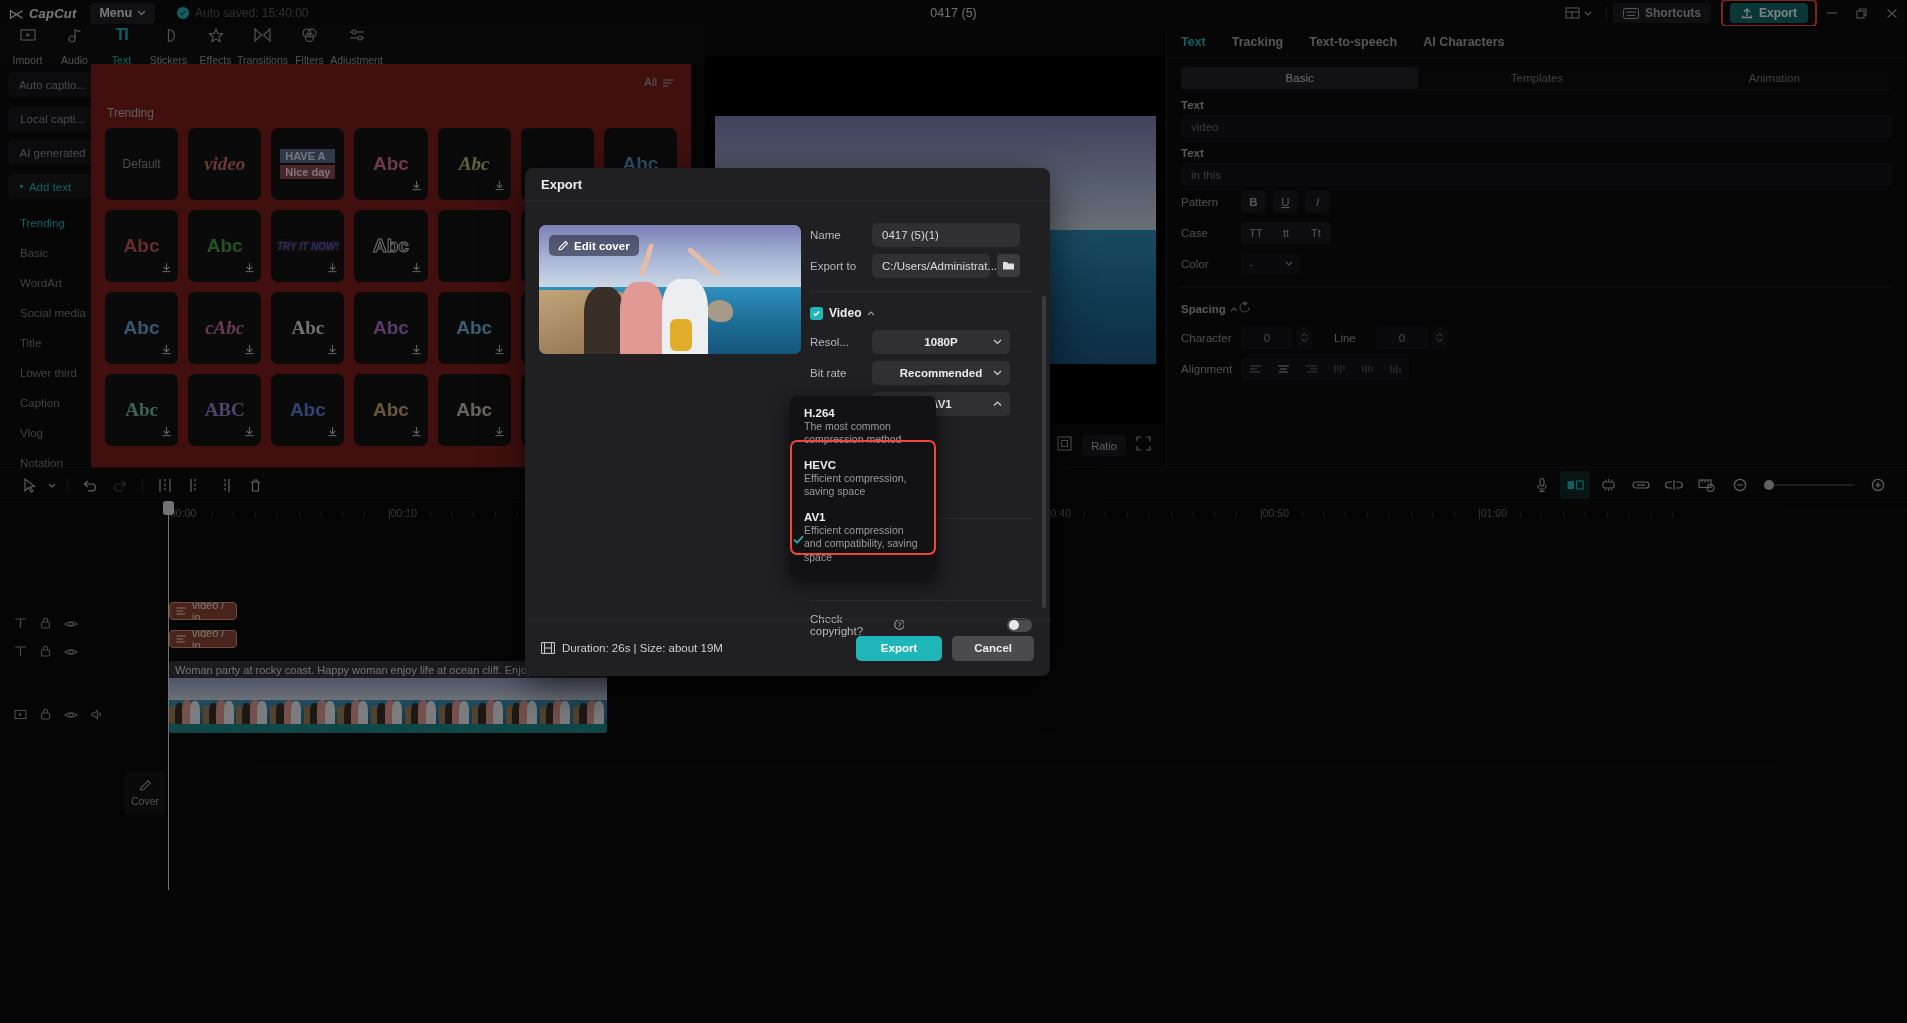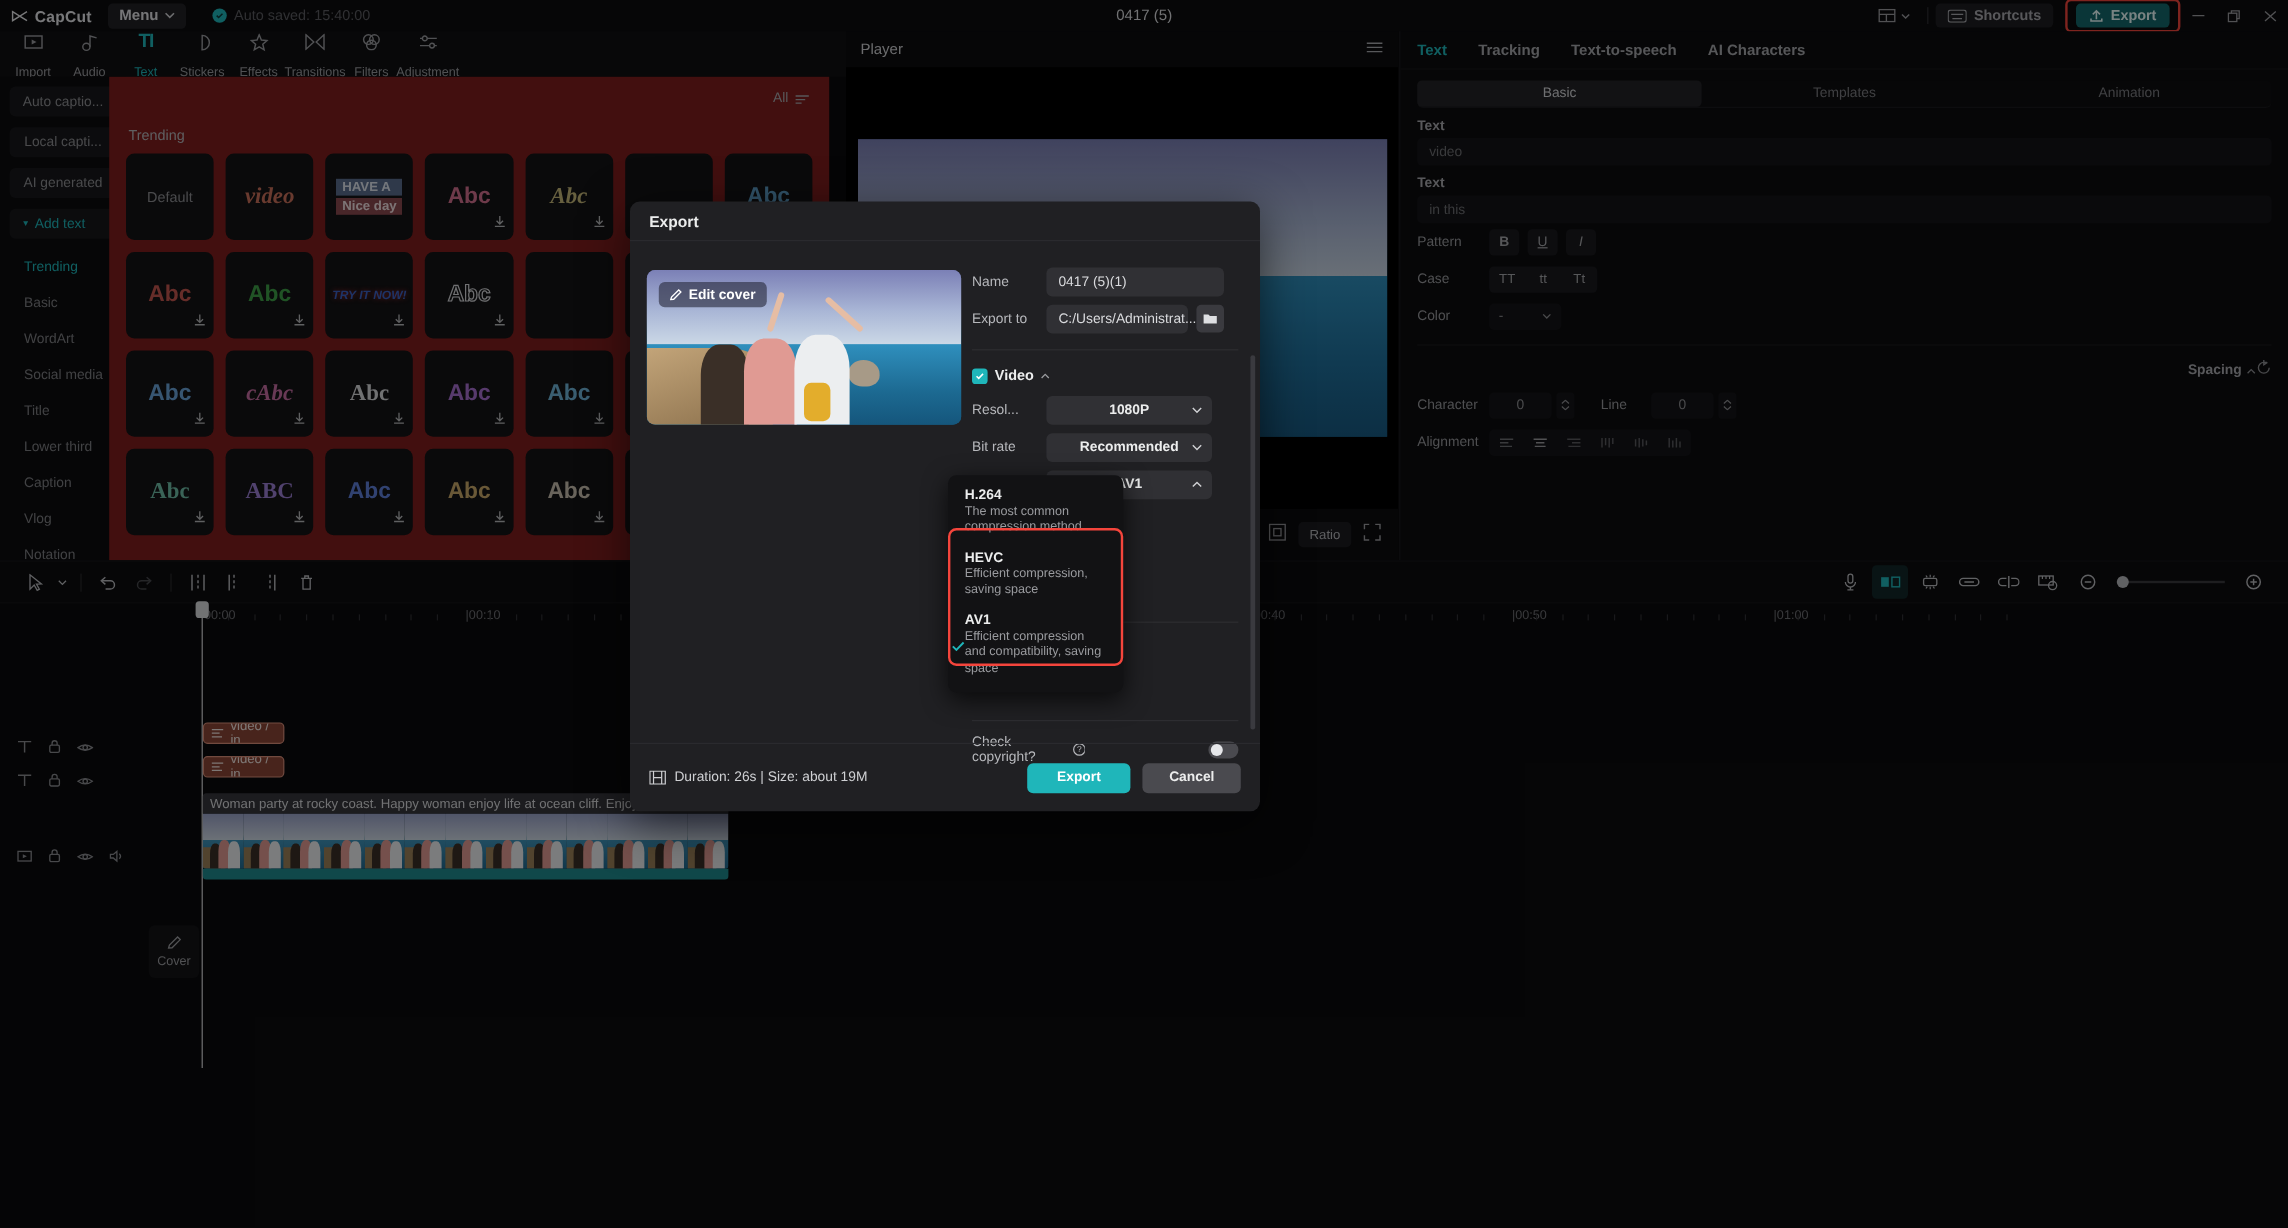--- a/index.html
+++ b/index.html
@@ -11,21 +11,21 @@
     overflow: hidden;
     -webkit-font-smoothing: antialiased;
   }
   .app { position: relative; width: 1907px; height: 1023px; }
 
   
   .titlebar {
     position: absolute; top: 0; left: 0; width: 1907px; height: 26px;
     background: #0d0d0f; display: flex; align-items: center;
   }
-  .logo-wrap { display: flex; align-items: center; gap: 5px; margin-left: 9px; }
+  .logo-wrap { display: flex; align-items: center; gap: 5px; margin-left: 9px; font-style: italic; }
   .logo-mark { width: 15px; height: 13px; position: relative; }
   .logo-text { font-size: 13px; font-weight: bold; color: #e6e7ea; letter-spacing: .2px; }
   .menu-btn {
     margin-left: 14px; height: 21px; padding: 0 9px; border-radius: 4px;
     background: #222226; display: flex; align-items: center; gap: 5px;
     font-size: 12.5px; font-weight: bold; color: #e2e3e6; cursor: pointer;
   }
   .autosave { display: flex; align-items: center; gap: 6px; margin-left: 22px;
     font-size: 12px; color: #5c5d62; }
   .check-dot { width: 12px; height: 12px; border-radius: 50%; background: #1fb6ba;
@@ -161,21 +161,21 @@
   .stepper { width: 15px; height: 22px; display: flex; flex-direction: column;
     align-items: center; justify-content: center; gap: 1px; margin-left: 4px;
     background: #151518; border-radius: 3px; cursor: pointer; }
   .mini-btn { width: 25px; height: 22px; border-radius: 4px; background: #1a1a1e;
     display: flex; align-items: center; justify-content: center; font-size: 11.5px;
     color: #a6a7ab; cursor: pointer; margin-right: 7px; }
   .caseseg { height: 22px; border-radius: 4px; background: #1a1a1e; display: flex; }
   .caseseg div { width: 30px; display: flex; align-items: center; justify-content: center;
     font-size: 11px; color: #a6a7ab; cursor: pointer; }
   .divider { height: 1px; background: #1a1a1d; margin: 8px 14px; }
-  .sect-head { display: flex; align-items: center; justify-content: flex-end;
+  .sect-head { display: flex; align-items: center; justify-content: flex-start;
     padding: 0 14px; height: 26px; }
   .sect-title { font-size: 11.5px; font-weight: bold; color: #a9aaae; display: flex; align-items: center; gap: 4px; }
   .align-group { height: 22px; border-radius: 4px; background: #151518; display: flex; }
   .align-group div { width: 28px; display: flex; align-items: center; justify-content: center; cursor: pointer; }
 
   
   .tl-toolbar {
     position: absolute; top: 467px; left: 0; width: 1907px; height: 36px;
     background: #0d0d0f; display: flex; align-items: center; padding: 0 14px;
     border-top: 1px solid #161619; border-bottom: 1px solid #161619;
@@ -641,30 +641,20 @@
               <path d="M5.5 1 V7.4 M2.8 5 L5.5 7.7 L8.2 5" fill="none" stroke="#d4d5d8" stroke-width="1.1"></path>
               <line x1="1.4" y1="9.6" x2="9.6" y2="9.6" stroke="#d4d5d8" stroke-width="1.1"></line>
             </svg></span>
         </div>
         <div class="card"></div>
         <div class="card"></div>
       </div>
   </div>
 
   <div class="player">
-    <div class="player-head">
-      <span class="player-title">Player</span>
-      <span>
-        <svg width="15" height="11">
-            <line x1="1" y1="2" x2="14" y2="2" stroke="#a8a9ad" stroke-width="1.2"></line>
-            <line x1="1" y1="5.5" x2="14" y2="5.5" stroke="#a8a9ad" stroke-width="1.2"></line>
-            <line x1="1" y1="9" x2="14" y2="9" stroke="#a8a9ad" stroke-width="1.2"></line>
-          </svg>
-      </span>
-    </div>
     <div class="player-stage">
       <div class="video-canvas">
         <div class="vc-sky"></div>
         <div class="vc-sea"></div>
         <div class="vc-cliff"></div>
         <div class="vc-rock"></div>
         <div class="vc-p" style="left:22%;width:62px;height:46%;background:#3b3129;"></div>
         <div class="vc-p" style="left:36%;width:66px;height:50%;background:#d98b85;"></div>
         <div class="vc-p" style="left:50%;width:70px;height:52%;background:#e8e9ec;"></div>
         <div style="position:absolute;left:53%;bottom:2%;width:30px;height:40px;background:#e0a82a;border-radius:7px;"></div>

